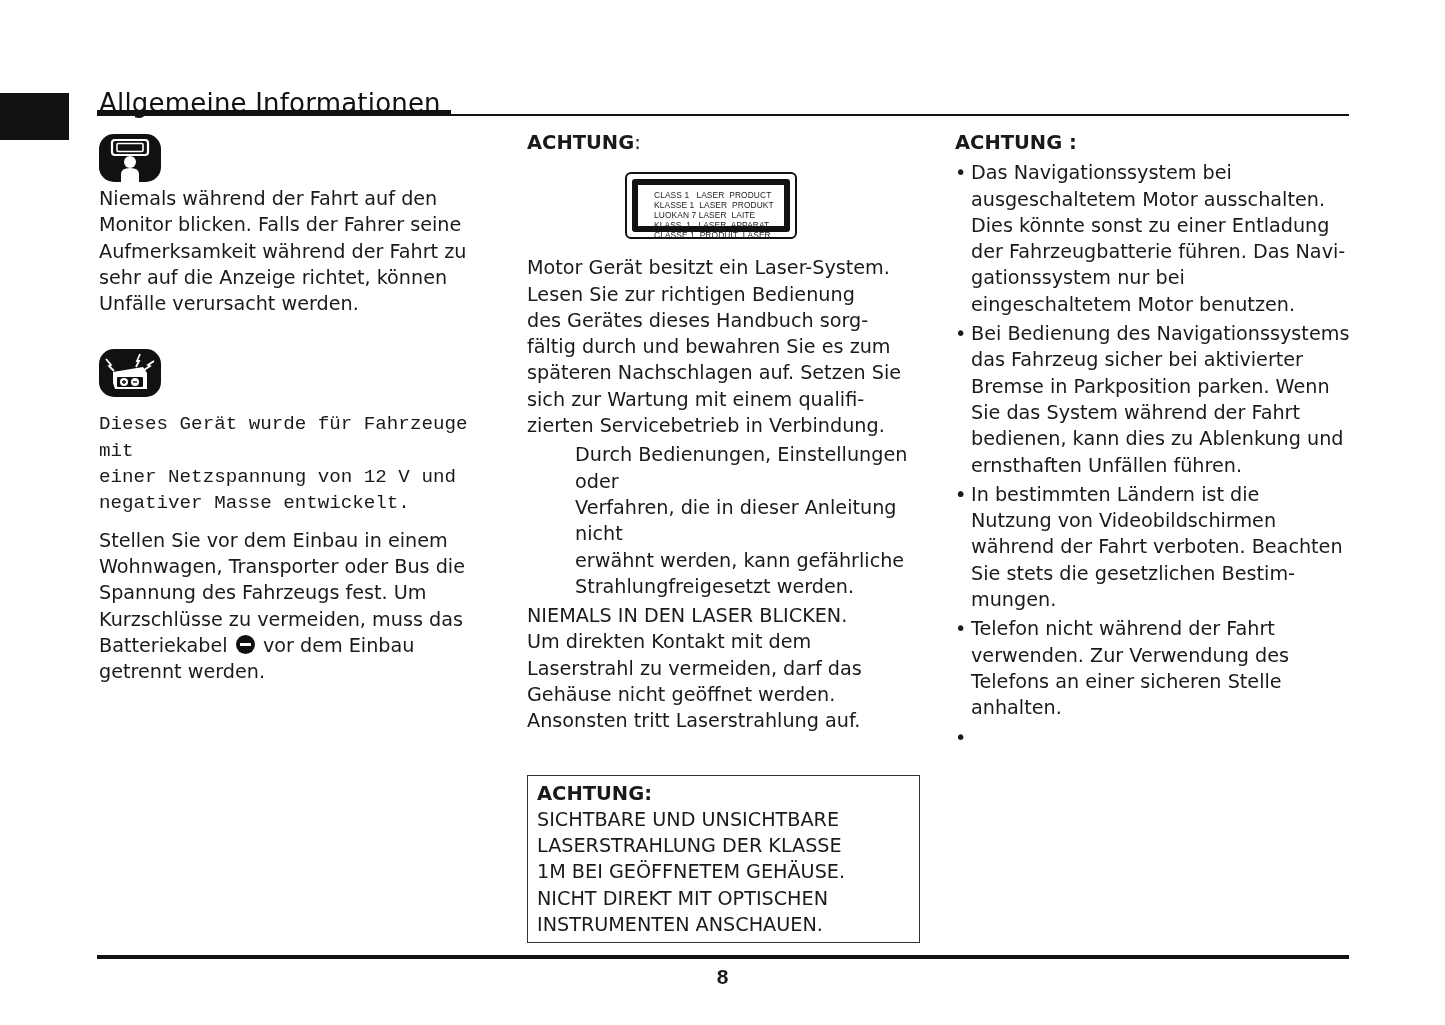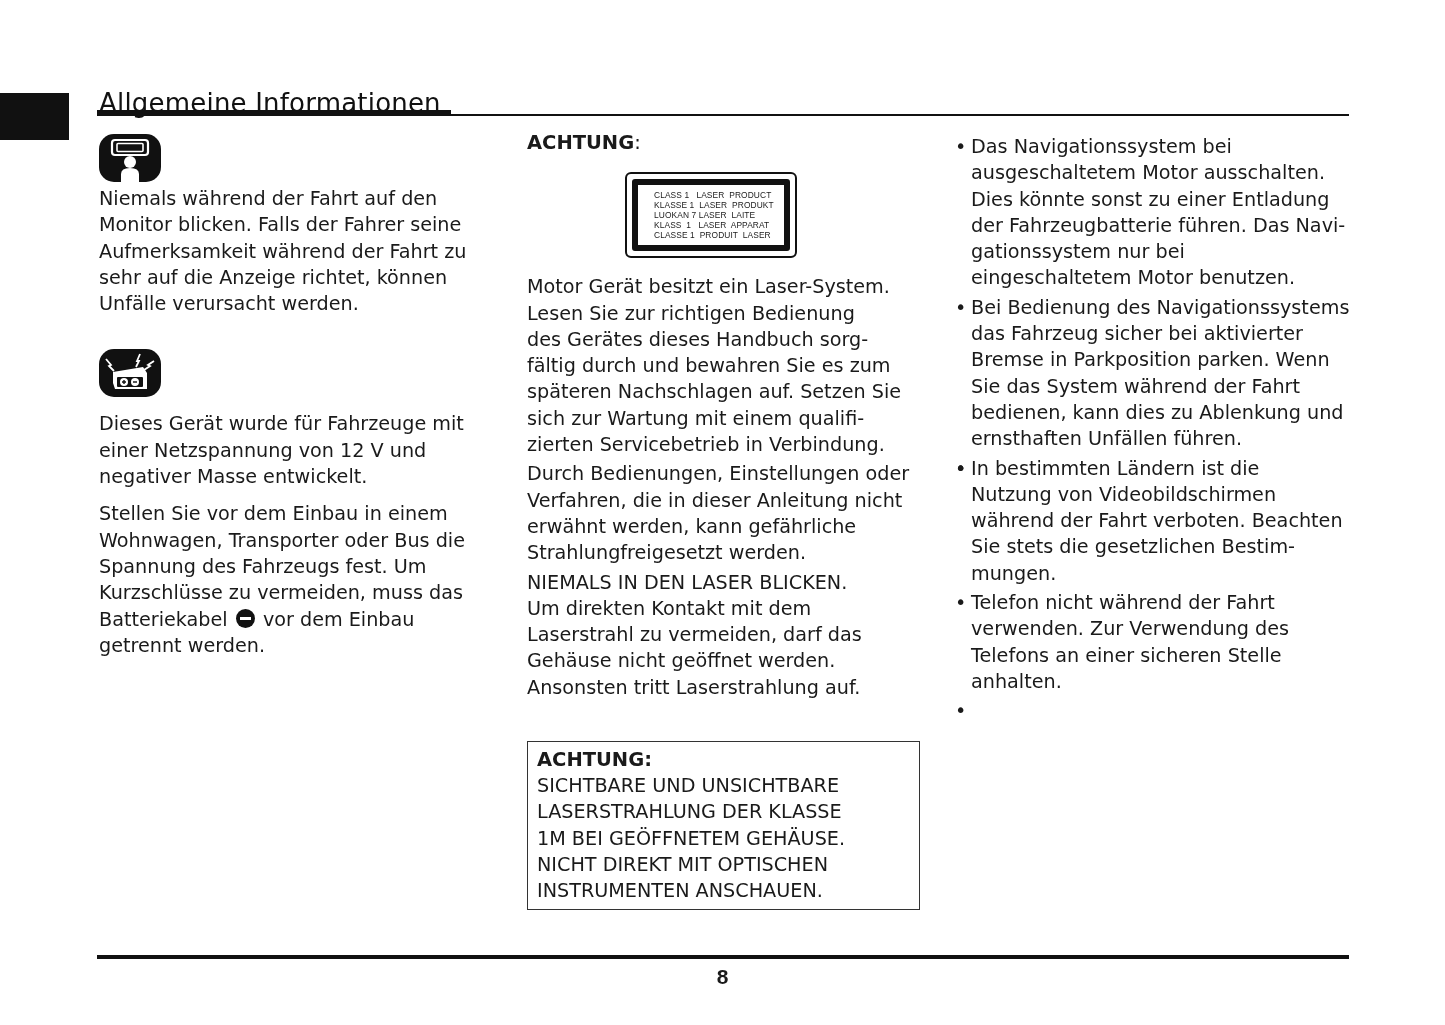--- a/index.html
+++ b/index.html
@@ -22,47 +22,47 @@
 
   .icon-box {
     width: 62px; height: 48px; background: #111; border-radius: 15px;
     position: relative;
   }
   .icon-box svg { position: absolute; left: 0; top: 0; }
 
   .para { margin: 0; white-space: pre-line; }
   .col1 .p1 { margin-top: 4px; }
   .col1 .icon2 { margin-top: 32px; }
-  .col1 .p2 { margin-top: 14px; }
+  .col1 .p2 { margin-top: 14px; font-family: Liberation Mono, monospace; }
   .col1 .p3 { margin-top: 11px; }
 
   .minus-bullet {
     display: inline-block; width: 19px; height: 19px; border-radius: 50%;
     background: #111; position: relative; vertical-align: -2px; margin: 0 2px;
   }
   .minus-bullet::after {
     content: ""; position: absolute; left: 4px; right: 4px; top: 8px; height: 3px; background: #fff;
   }
 
   .heading { font-weight: bold; font-size: 19.5px; margin: 0; }
   .heading .colon { font-weight: normal; }
 
   .laser-label {
-    margin: 16px 0 0 98px; width: 172px; height: 86px; border: 2px solid #111;
+    margin: 16px 0 0 98px; width: 172px; height: 67px; border: 2px solid #111;
     border-radius: 6px; box-sizing: border-box; padding: 5px;
   }
   .laser-inner {
     border: 6px solid #111; border-radius: 3px; height: 100%; box-sizing: border-box;
     padding: 5px 0 0 16px; font-size: 8.4px; line-height: 10px; letter-spacing: 0.1px;
     font-family: "Liberation Sans", sans-serif;
   }
   .laser-inner div { white-space: pre; }
 
   .col2 .p-laser1 { margin-top: 16px; }
-  .col2 .p-laser2 { margin-top: 3px; }
+  .col2 .p-laser2 { margin-top: 3px; margin-left: 48px; }
   .col2 .p-laser3 { margin-top: 0; }
   .col2 .p-never { margin-top: 3px; }
 
   .warn-box {
     margin-top: 40px; width: 393px; border: 1.5px solid #333; box-sizing: border-box;
     padding: 5px 9px 4px 9px;
   }
   .warn-box .warn-title { font-weight: bold; font-size: 19.5px; margin: 0; line-height: 26px; }
   .warn-box .warn-text { margin: 0; white-space: pre-line; line-height: 26.3px; }
 
@@ -155,20 +155,21 @@
     <p class="warn-title">ACHTUNG:</p>
     <p class="warn-text">SICHTBARE UND UNSICHTBARE
 LASERSTRAHLUNG DER KLASSE
 1M BEI GEÖFFNETEM GEHÄUSE.
 NICHT DIREKT MIT OPTISCHEN
 INSTRUMENTEN ANSCHAUEN.</p>
   </div>
 </div>
 
 <div class="col col3">
+  <p class="heading">ACHTUNG :</p>
   <ul class="bullets">
     <li><span class="dot">•</span><span>Das Navigationssystem bei
 ausgeschaltetem Motor ausschalten.
 Dies könnte sonst zu einer Entladung
 der Fahrzeugbatterie führen. Das Navi-
 gationssystem nur bei
 eingeschaltetem Motor benutzen.</span></li>
     <li><span class="dot">•</span><span>Bei Bedienung des Navigationssystems
 das Fahrzeug sicher bei aktivierter
 Bremse in Parkposition parken. Wenn

